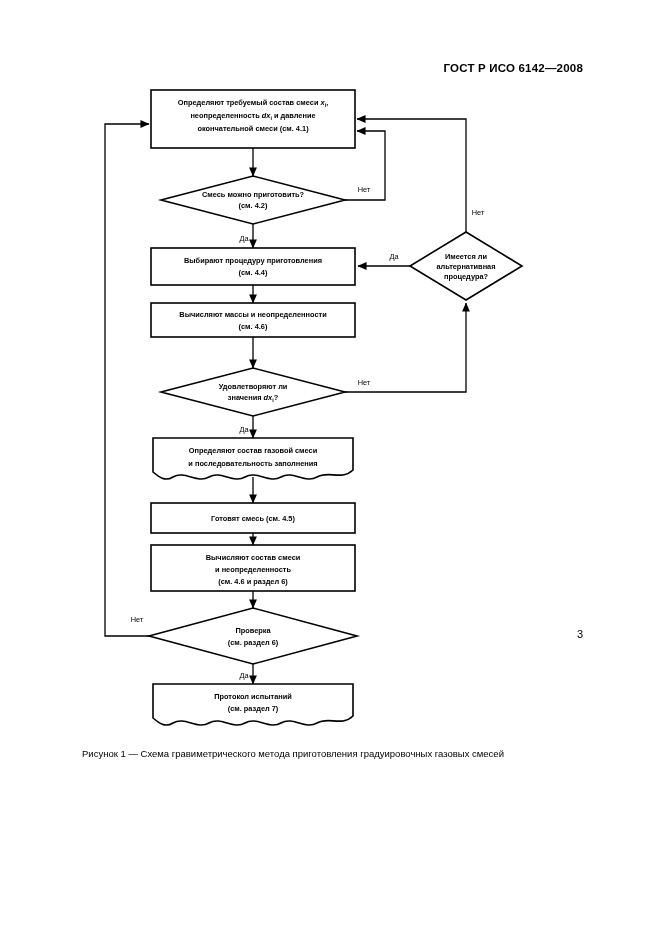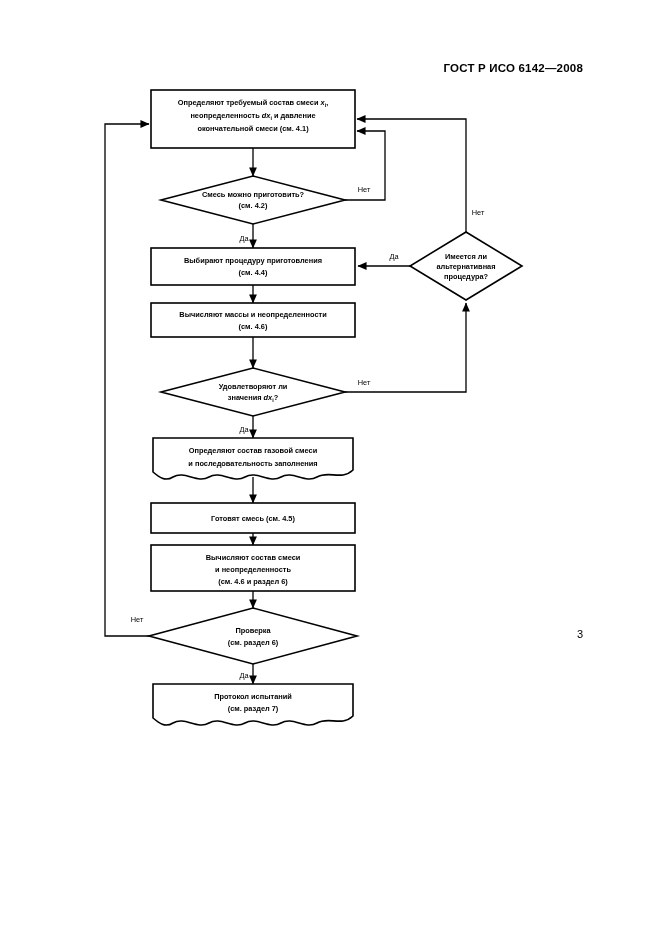--- a/index.html
+++ b/index.html
@@ -203,15 +203,16 @@
     <text class="edgelabel" x="364" y="192">Нет</text>
     <text class="edgelabel" x="244" y="241">Да</text>
     <text class="edgelabel" x="364" y="385">Нет</text>
     <text class="edgelabel" x="244" y="432">Да</text>
     <text class="edgelabel" x="137" y="622">Нет</text>
     <text class="edgelabel" x="244" y="678">Да</text>
     <text class="edgelabel" x="394" y="259">Да</text>
     <text class="edgelabel" x="478" y="215">Нет</text>
   </svg>
 
+  <div class="caption">Рисунок 1 — Схема гравиметрического метода приготовления градуировочных газовых смесей</div>
   <div class="page-number">3</div>
 
 </div>
 
 </body></html>

